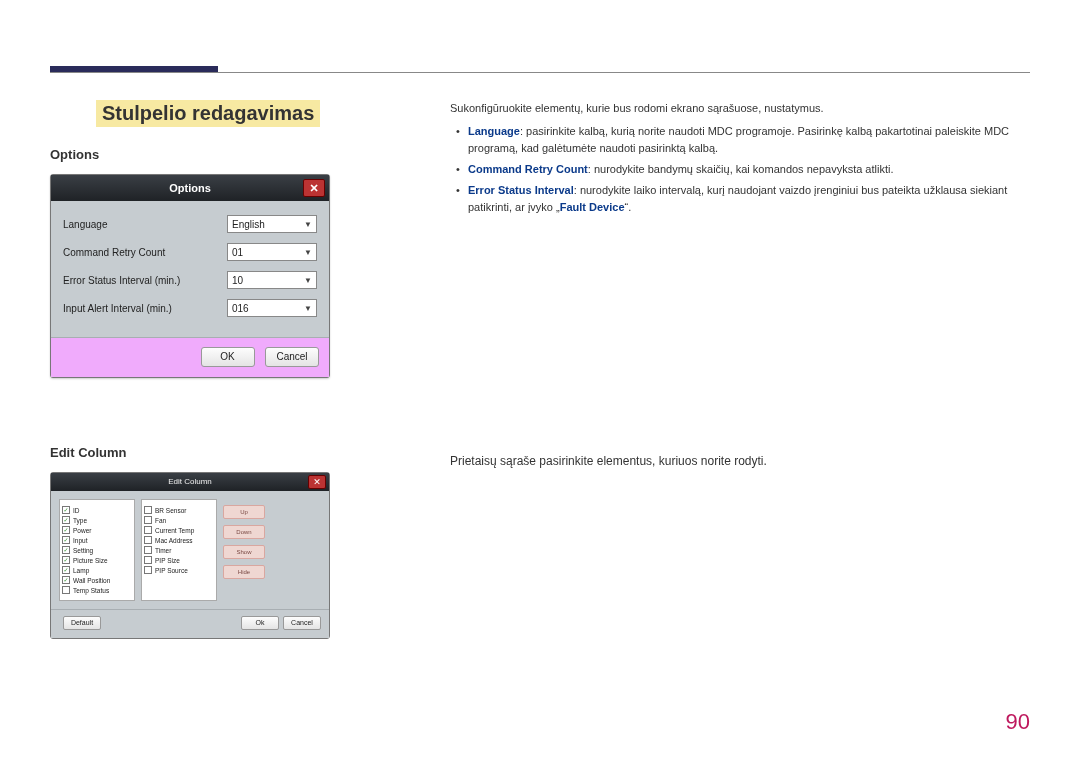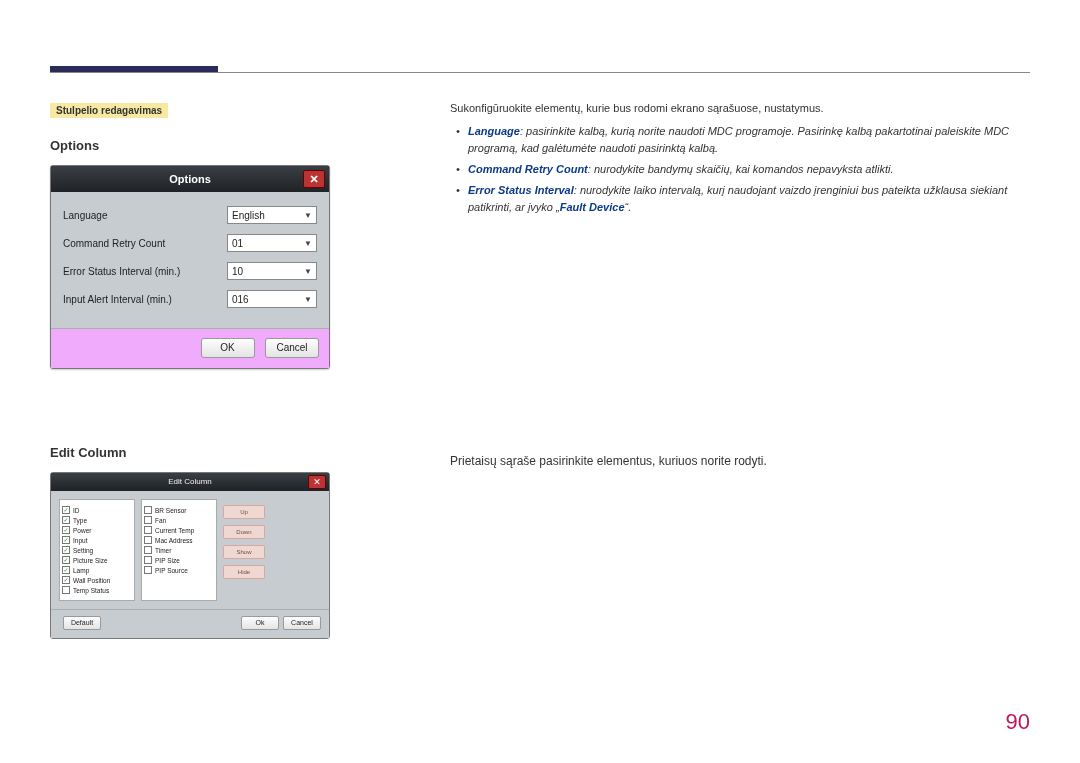--- a/index.html
+++ b/index.html
@@ -54,23 +54,24 @@
     width: 580px;
     font-size: 12px;
     line-height: 1.55;
     color: #333;
   }
   .section-title {
     display: inline-block;
     background: #f7e9a2;
     color: #333;
     font-weight: bold;
-    font-size: 10px;
+    font-size: 20px;
     padding: 2px 6px;
     margin-bottom: 20px;
+    margin-left: 46px;
   }
   .sub-title {
     font-weight: bold;
     font-size: 13px;
     color: #333;
     margin-bottom: 12px;
   }
   
   .dlg {
     width: 280px;
@@ -238,21 +239,21 @@
     line-height: 12px;
     font-size: 7px;
     text-align: center;
     background: linear-gradient(#fdfdfd,#e4e4e4);
     border: 1px solid #999;
     border-radius: 2px;
     margin-left: 4px;
     color: #222;
   }
   .bullets { margin-top: 6px; }
-  .bullets li { margin: 4px 0 4px 18px; list-style: none; position: relative; font-style: italic; }
+  .bullets li { margin: 4px 0 4px 18px; list-style: none; position: relative; }
   .bullets li::before {
     content: "•";
     position: absolute;
     left: -12px;
     color: #333;
   }
   .bold-blue { font-weight: bold; color: #0b3a8a; }
   .desc-lead { margin-bottom: 6px; }
   .pagenum {
     position: absolute;

